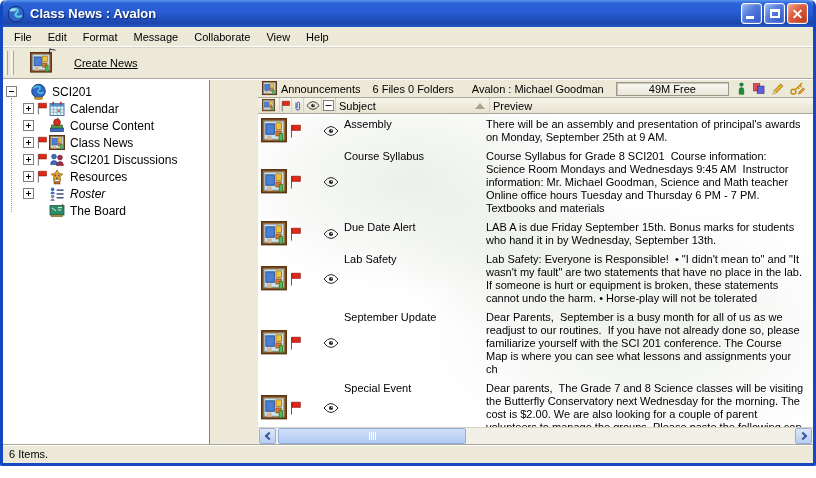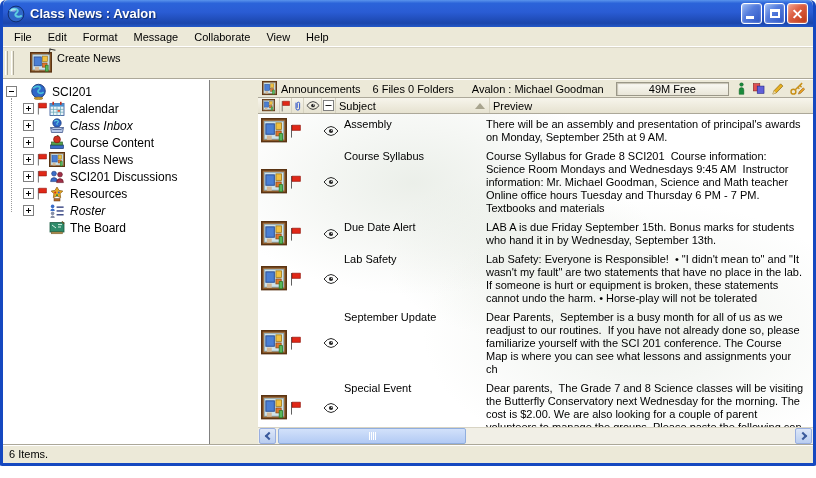--- a/index.html
+++ b/index.html
@@ -29,21 +29,21 @@
   
   .menubar{ height:20px; flex:0 0 20px; display:flex; align-items:center; padding-left:3px;
     background:#ece9d8; border-bottom:1px solid #fff; }
   .menu-item{ padding:2px 8px; cursor:default; }
 
   
   .toolbar{ height:31px; flex:0 0 31px; background:#ece9d8; display:flex; align-items:center;
     border-top:1px solid #d8d4c4; }
   .grip{ width:3px; height:24px; margin:0 3px 0 2px; border-left:1px solid #fff; border-right:1px solid #aca899; }
   .grip + .grip{ margin-left:0; }
-  .tool-btn{ display:flex; align-items:flex-start; gap:5px; padding:2px 6px; margin-left:6px; border:1px solid transparent; border-radius:2px; }
+  .tool-btn{ display:flex; align-items:center; gap:22px; padding:2px 6px; margin-left:6px; border:1px solid transparent; border-radius:2px;text-decoration:underline; }
   .tool-icon{ width:22px; height:22px; position:relative; }
   .sparkle{ position:absolute; top:-3px; right:-3px; width:6px; height:6px;
     border-left:1px solid #333; border-top:1px solid #333; transform:rotate(12deg); }
   .toolbar-divider{ height:2px; flex:0 0 2px; border-top:1px solid #aca899; border-bottom:1px solid #fff; }
 
   
   .main{ flex:1; display:flex; min-height:0; background:#ece9d8;gap:48px; }
 
   
   .tree{ width:207px; flex:0 0 207px; background:#fff; border-right:1px solid #808080; padding-top:3px;
@@ -292,28 +292,20 @@
           </span>
         <svg class="t-icon">
             <use href="#sym-calendar"></use>
           </svg>
         <span class="lbl">Calendar</span>
       </div>
       <div class="tree-row tree-child">
         <span class="expander plus"></span>
         <span class="flag-slot"></span>
         <svg class="t-icon">
-            <use href="#sym-inbox"></use>
-          </svg>
-        <span class="lbl italic">Class Inbox</span>
-      </div>
-      <div class="tree-row tree-child">
-        <span class="expander plus"></span>
-        <span class="flag-slot"></span>
-        <svg class="t-icon">
             <use href="#sym-content"></use>
           </svg>
         <span class="lbl">Course Content</span>
       </div>
       <div class="tree-row tree-child">
         <span class="expander plus"></span>
         <span class="flag-slot">
             <svg width="10" height="13">
               <use href="#sym-flag"></use>
             </svg>

